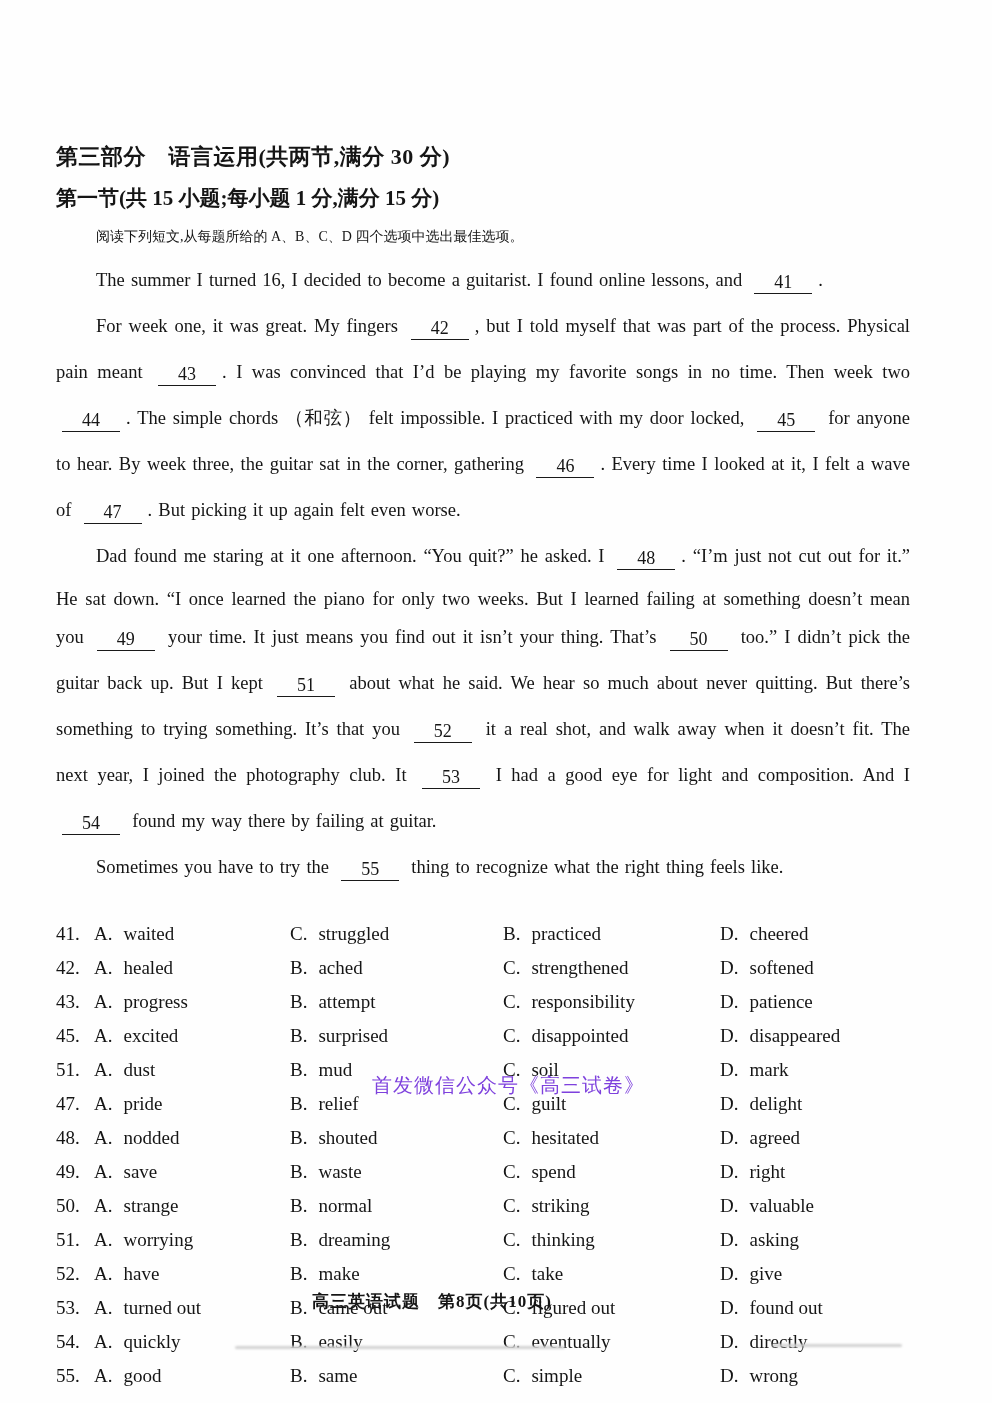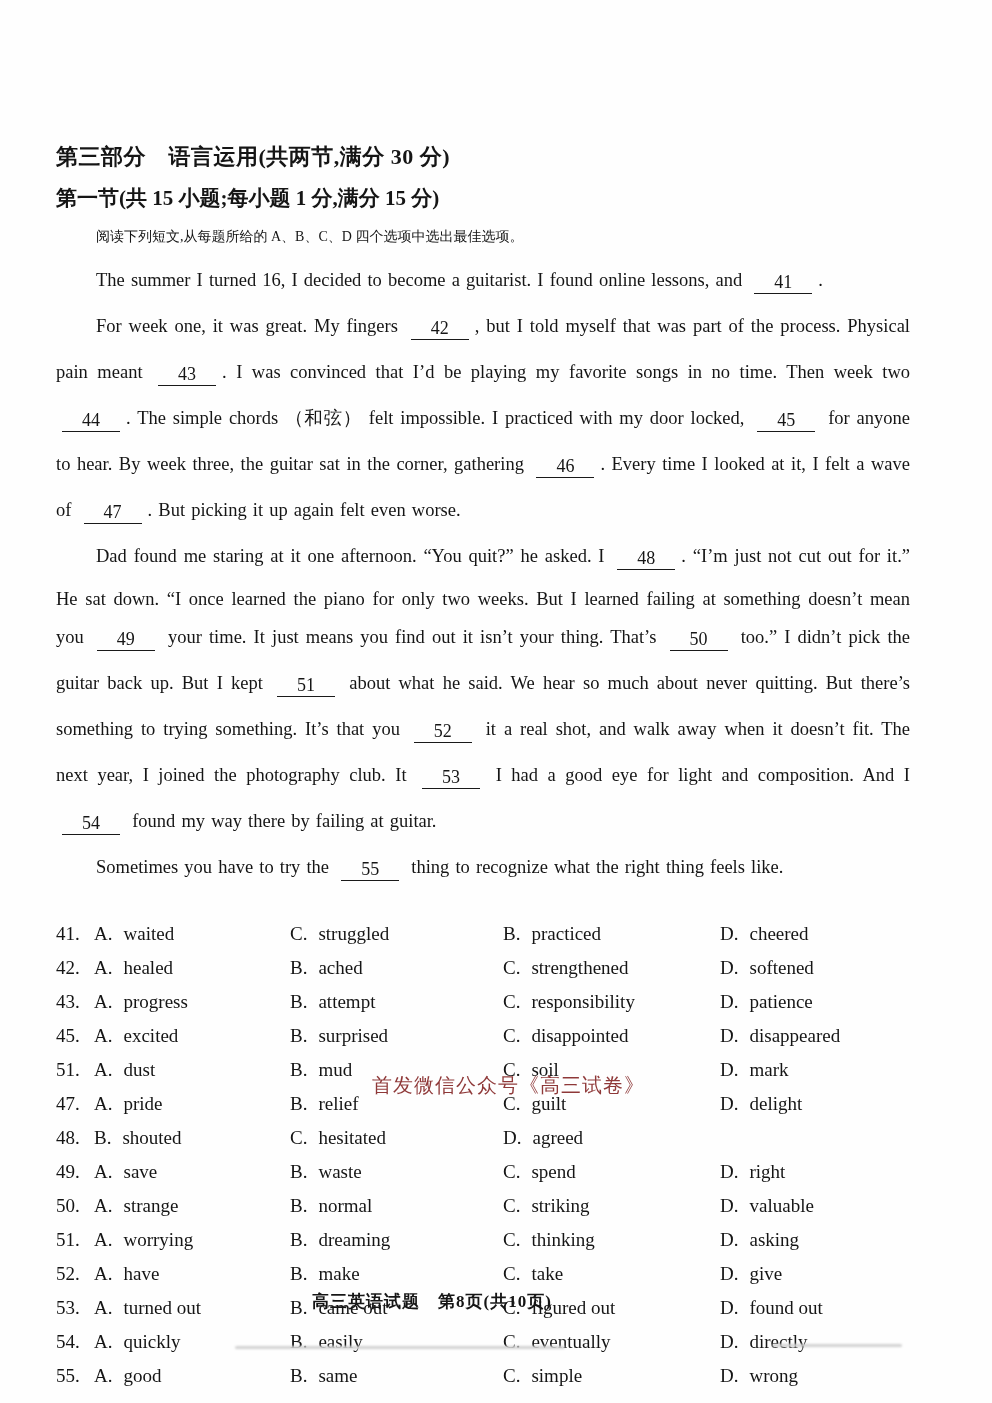--- a/index.html
+++ b/index.html
@@ -120,20 +120,21 @@
       </div>
       <div class="q-row">
         <div class="q-num">47.</div>
         <div class="opt"><span class="opt-letter">A.</span><span class="opt-text">pride</span></div>
         <div class="opt"><span class="opt-letter">B.</span><span class="opt-text">relief</span></div>
         <div class="opt"><span class="opt-letter">C.</span><span class="opt-text">guilt</span></div>
         <div class="opt"><span class="opt-letter">D.</span><span class="opt-text">delight</span></div>
       </div>
       <div class="q-row">
         <div class="q-num">48.</div>
+        <div class="opt"><span class="opt-letter">A.</span><span class="opt-text">nodded</span></div>
         <div class="opt"><span class="opt-letter">B.</span><span class="opt-text">shouted</span></div>
         <div class="opt"><span class="opt-letter">C.</span><span class="opt-text">hesitated</span></div>
         <div class="opt"><span class="opt-letter">D.</span><span class="opt-text">agreed</span></div>
       </div>
       <div class="q-row">
         <div class="q-num">49.</div>
         <div class="opt"><span class="opt-letter">A.</span><span class="opt-text">save</span></div>
         <div class="opt"><span class="opt-letter">B.</span><span class="opt-text">waste</span></div>
         <div class="opt"><span class="opt-letter">C.</span><span class="opt-text">spend</span></div>
         <div class="opt"><span class="opt-letter">D.</span><span class="opt-text">right</span></div>
@@ -175,20 +176,20 @@
       </div>
       <div class="q-row">
         <div class="q-num">55.</div>
         <div class="opt"><span class="opt-letter">A.</span><span class="opt-text">good</span></div>
         <div class="opt"><span class="opt-letter">B.</span><span class="opt-text">same</span></div>
         <div class="opt"><span class="opt-letter">C.</span><span class="opt-text">simple</span></div>
         <div class="opt"><span class="opt-letter">D.</span><span class="opt-text">wrong</span></div>
       </div>
     </div>
 
-  <div class="watermark" style="color: #7f1d1d;">首发微信公众号《高三试卷》</div>
+  <div class="watermark" style="color: #6d28d9;">首发微信公众号《高三试卷》</div>
 
   <div class="footer">高三英语试题　第8页(共10页)</div>
 
   <div class="scan-artifact left"></div>
   <div class="scan-artifact right"></div>
 
 </div>
 
 </body></html>

